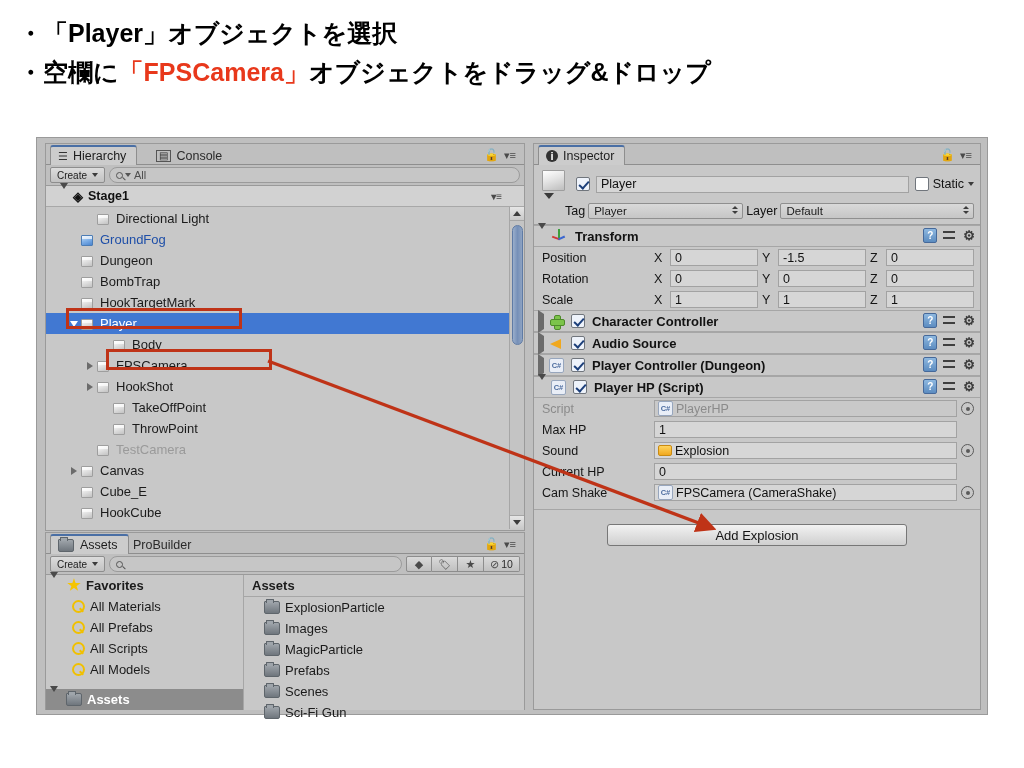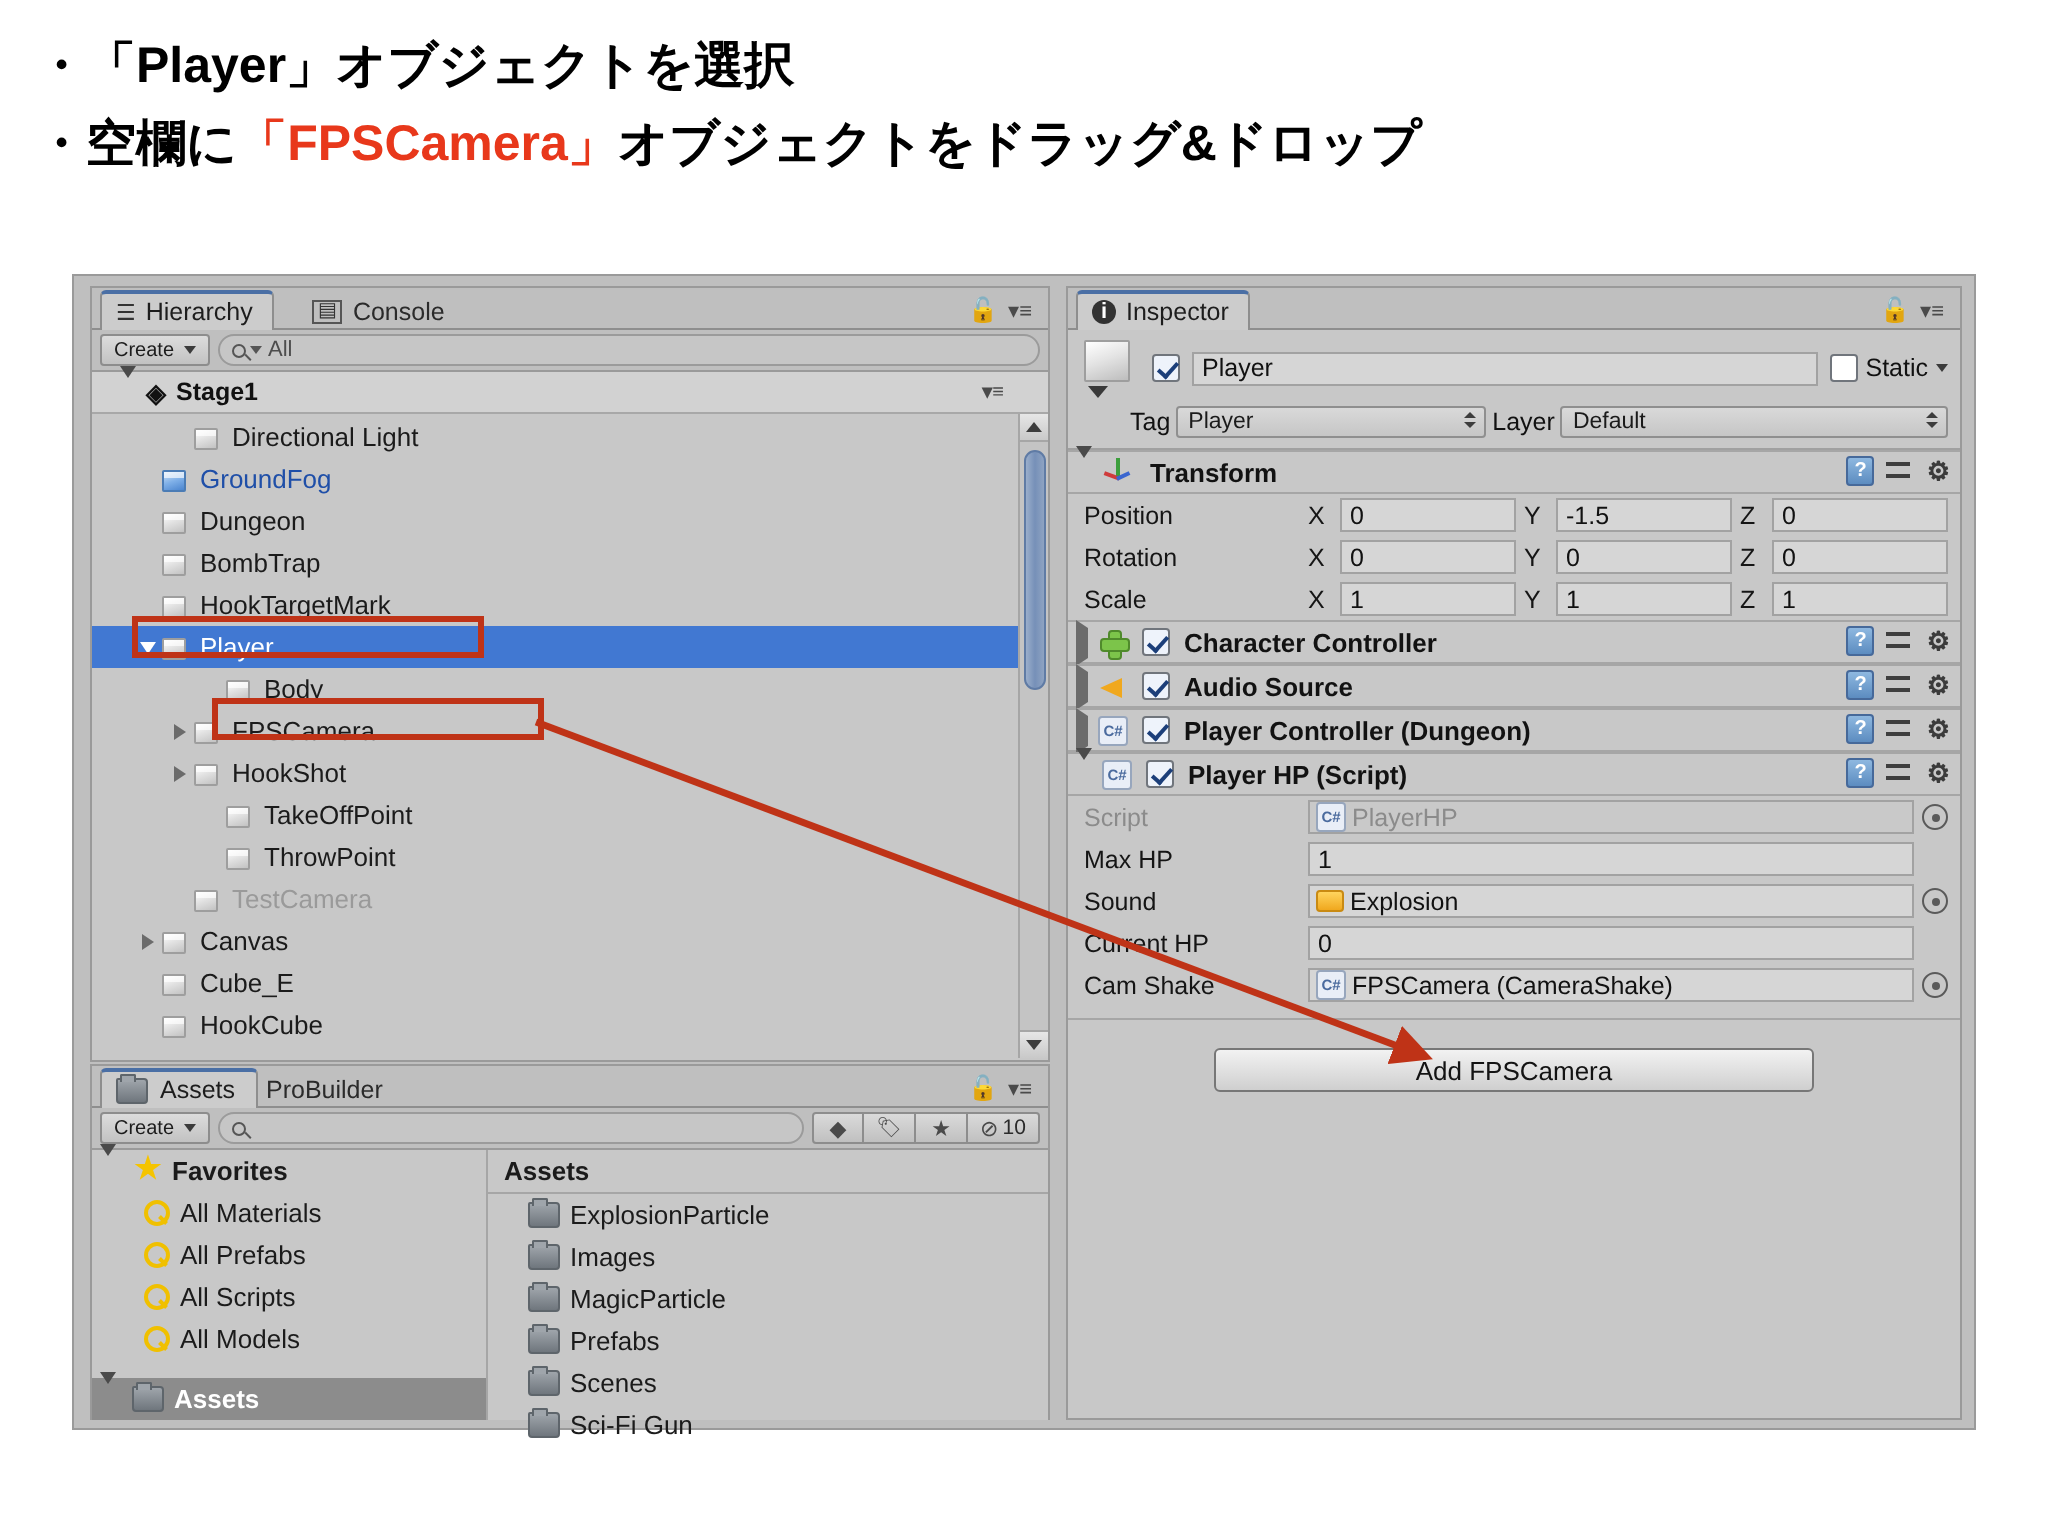--- a/index.html
+++ b/index.html
@@ -914,21 +914,21 @@
           <span class="objfield">
             <span class="ico-cs">C#</span>
             <span>FPSCamera (CameraShake)</span>
           </span>
           <span class="objdot"></span>
         </div>
       </div>
 
     <div class="addcomp-wrap">
       <div class="addcomp">
-        <span>Add FPSCamera</span>
+        <span>Add Explosion</span>
       </div>
     </div>
   </div>
 </div>
 
 <div class="anno-box" id="anno-box-0" style="left: 66px; top: 308px; width: 176px; height: 21px;"></div>
 <div class="anno-box" id="anno-box-1" style="left: 106px; top: 349px; width: 166px; height: 21px;"></div>
 <svg class="anno-svg">
   <defs>
     <marker id="ahead" markerWidth="6" markerHeight="6" refX="4.6" refY="3" orient="auto">

